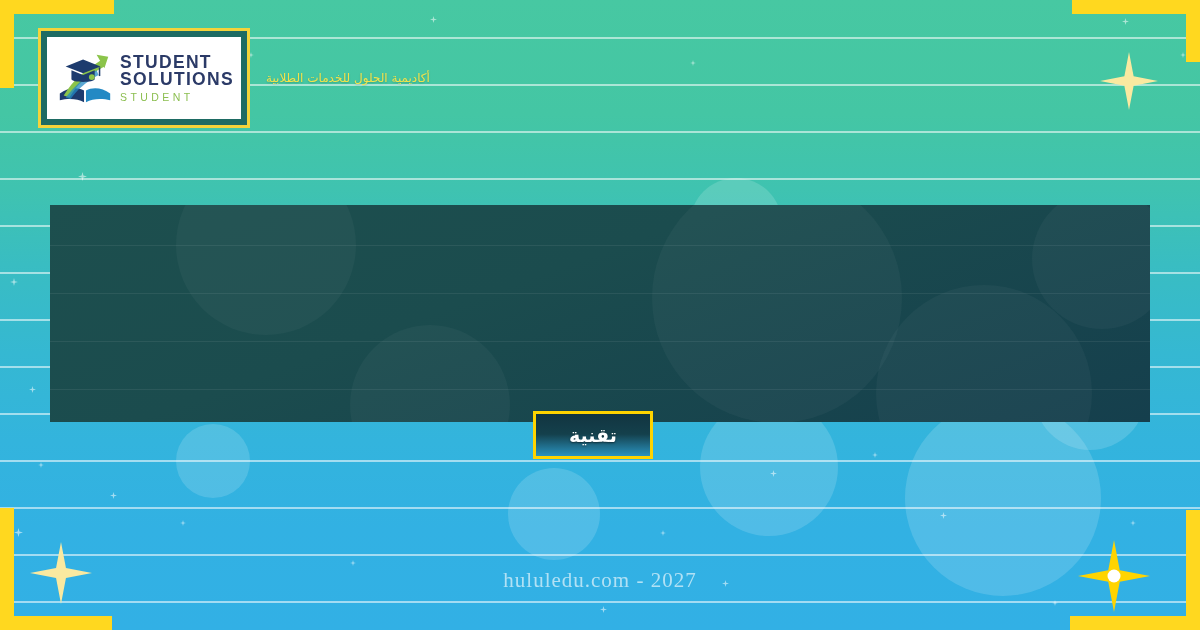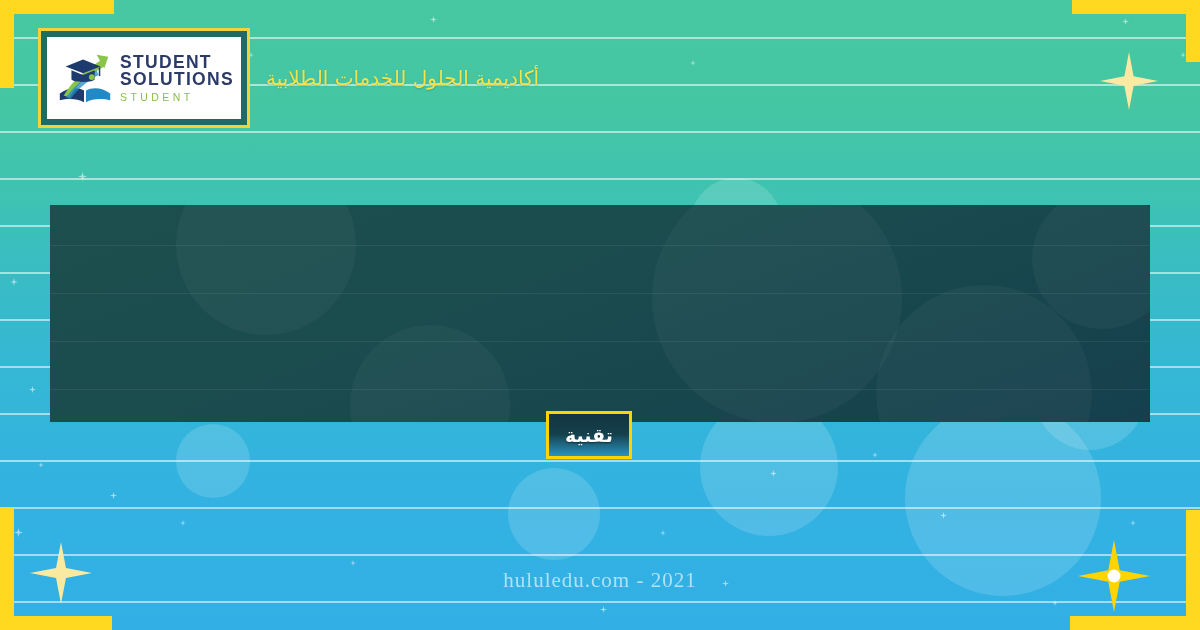--- a/index.html
+++ b/index.html
@@ -121,21 +121,21 @@
     color:#2b3a67;
   }
   .logo-words .l3 {
     font-family:"Liberation Sans", sans-serif;
     font-weight:normal; font-size:10.5px; letter-spacing:3.4px;
     color:#8bbe4f; margin-top:3px;
   }
   .org-name {
     direction:rtl;
     font-family:"DejaVu Sans", sans-serif;
-    font-size:20px;
+    font-size:12px;
     color:#f2e34a;
     white-space:nowrap;
     text-shadow:0 1px 2px rgba(0,0,0,.18);
   }
 
   
   .panel {
     position:absolute;
     left:50px; top:205px;
     width:1100px; height:217px;
@@ -173,22 +173,22 @@
   .title-rule {
     margin-top:16px;
     width:890px; height:3px;
     background:#ffd400;
     box-shadow:0 4px 0 rgba(255,255,255,.55);
   }
 
   
   .badge {
     position:absolute; z-index:9;
-    left:546px; top:411px;
-    width:86px; height:48px;
+    left:533px; top:411px;
+    width:120px; height:48px;
     border:3px solid #ffd400;
     background:linear-gradient(180deg,#123540 0%, #14404c 48%, #2a93bf 100%);
     display:flex; align-items:center; justify-content:center;
     direction:rtl;
     font-family:"DejaVu Sans", sans-serif;
     font-weight:bold; font-size:19px;
     color:#ffffff;
     text-shadow:0 1px 2px rgba(0,0,0,.5);
   }
 
@@ -276,21 +276,21 @@
           <span class="l2">SOLUTIONS</span>
           <span class="l3">STUDENT</span>
         </div>
       </div>
     </div>
     <div class="org-name">أكاديمية الحلول للخدمات الطلابية</div>
   </div>
 
   <div class="badge">تقنية</div>
 
-  <div class="footer">hululedu.com - 2021</div>
+  <div class="footer">hululedu.com - 2027</div>
 
   <div class="corner tl">
     <span class="h"></span>
     <span class="v"></span>
   </div>
   <div class="corner tr">
     <span class="h"></span>
     <span class="v"></span>
   </div>
   <div class="corner bl">

